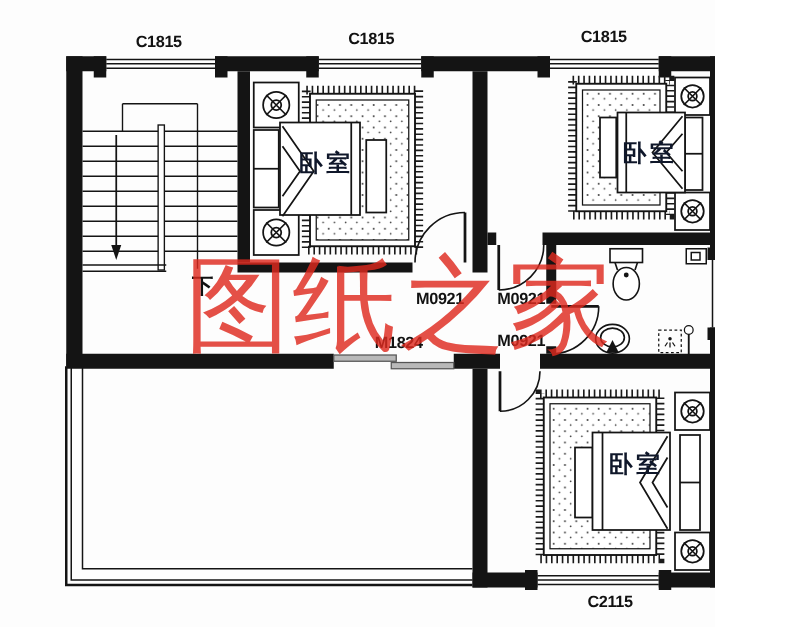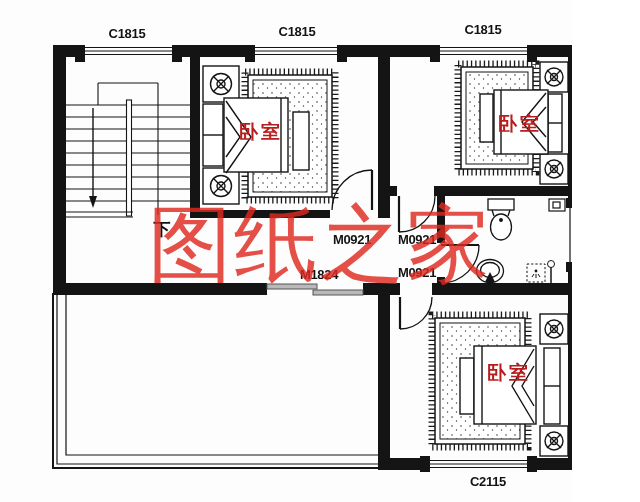--- a/index.html
+++ b/index.html
@@ -9,21 +9,21 @@
   }
   #plan-svg{position:absolute;left:0;top:0;}
   .lbl{
     position:absolute;transform:translate(-50%,-50%);
     font:700 13px/1 "Liberation Sans",sans-serif;color:#121212;
     white-space:nowrap;letter-spacing:-0.3px;
   }
   .lbl.rot{transform:translate(-50%,-50%) rotate(-90deg);}
   .room-lbl{
     position:absolute;transform:translate(-50%,-50%);
-    font:700 19px/1 "Liberation Sans",sans-serif;color:#b91c1c;
+    font:700 19px/1 "Liberation Sans",sans-serif;color:#0f172a;
     letter-spacing:3px;white-space:nowrap;
   }
   .down-lbl{
     position:absolute;transform:translate(-50%,-50%);
     font:700 17px/1 "Liberation Sans",sans-serif;color:#101010;white-space:nowrap;
   }
   #watermark{
     position:absolute;left:320px;top:244px;transform:translate(-50%,-50%);
     font:400 84px/1 "Liberation Sans",sans-serif;letter-spacing:2px;
     color:rgba(222,41,30,0.82);white-space:nowrap;z-index:5;pointer-events:none;

